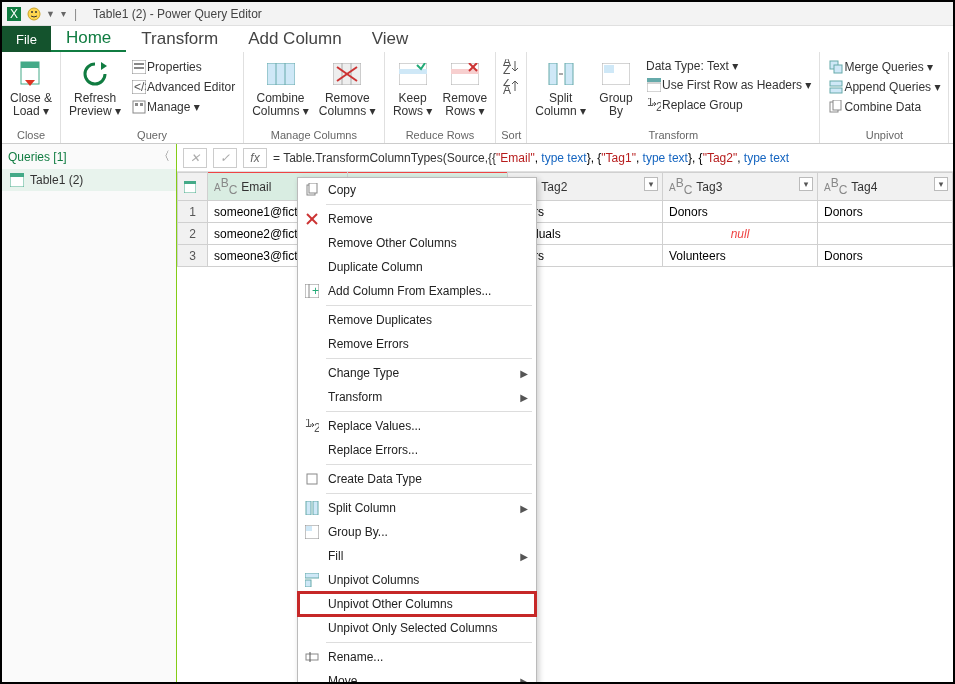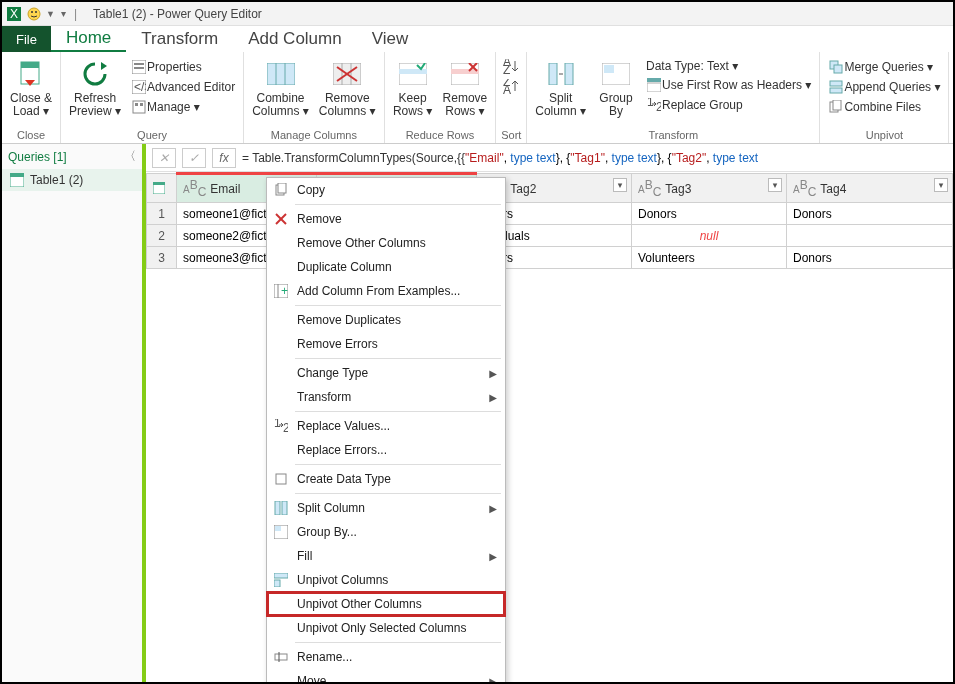--- a/index.html
+++ b/index.html
@@ -15,37 +15,37 @@
 .ribbon-group { display: flex; flex-direction: column; border-right: 1px solid #e0e0e0; padding: 2px 4px 0 4px; }
 .ribbon-group-body { flex: 1; display: flex; align-items: flex-start; gap: 2px; padding-top: 2px; }
 .ribbon-group-label { text-align: center; color: #666; font-size: 11px; padding: 2px 0; }
 .big-btn { display: flex; flex-direction: column; align-items: center; justify-content: flex-start; padding: 2px 4px; min-width: 48px; cursor: pointer; }
 .big-btn .ic { width: 32px; height: 32px; display: flex; align-items: center; justify-content: center; }
 .big-btn .lbl { text-align: center; color: #333; font-size: 12px; line-height: 13px; margin-top: 2px; }
 .small-stack { display: flex; flex-direction: column; gap: 2px; padding-top: 2px; }
 .small-btn { display: flex; align-items: center; gap: 0; padding: 1px 4px; cursor: pointer; white-space: nowrap; color: #333; font-size: 12px; }
 .small-btn .sic { width: 16px; height: 16px; display: flex; align-items: center; justify-content: center; }
 .workspace { display: flex; height: calc(684px - 24px - 26px - 92px - 4px); }
-.queries-pane { width: 144px; border-right: 4px solid #84cc16; background: #fafafa; }
+.queries-pane { width: 175px; border-right: 1px solid #84cc16; background: #fafafa; }
 .queries-head { display: flex; align-items: center; justify-content: space-between; padding: 4px 6px; color: #107c41; font-size: 12px; }
 .queries-head .chev { color: #666; cursor: pointer; }
 .query-item { display: flex; align-items: center; gap: 6px; padding: 4px 8px; background: #e8f3ed; color: #333; cursor: pointer; }
 .query-item .qi { width: 14px; height: 14px; }
 .main-area { flex: 1; display: flex; flex-direction: column; }
 .formula-bar { height: 28px; display: flex; align-items: center; gap: 6px; padding: 0 6px; border-bottom: 1px solid #e0e0e0; }
 .formula-bar .fx-btn { width: 24px; height: 20px; border: 1px solid #ccc; display: flex; align-items: center; justify-content: center; color: #666; font-style: italic; font-size: 12px; }
 .formula-bar .fx-text { flex: 1; font-family: Consolas, monospace; font-size: 12px; white-space: nowrap; overflow: hidden; }
 .formula-bar .fx-text .eq { color: #333; }
 .formula-bar .fx-text .str { color: #b71c1c; }
 .formula-bar .fx-text .kw { color: #1565c0; }
 .grid { position: relative; flex: 1; overflow: hidden; }
 table.data { border-collapse: collapse; width: 100%; }
 table.data th, table.data td { border: 1px solid #d0d0d0; padding: 3px 6px; text-align: left; font-size: 12px; height: 22px; background: #fff; }
 table.data th { background: #f1f1f1; color: #333; font-weight: normal; position: relative; }
-table.data th.sel { background: #d9ede2; border-top: 3px solid #ef4444; }
+table.data th.sel { background: #d9ede2; border-top: 1px solid #ef4444; }
 table.data th .abc { color: #888; font-size: 10px; margin-right: 4px; }
 table.data th .dd { position: absolute; right: 4px; top: 4px; width: 14px; height: 14px; border: 1px solid #bbb; background: #fff; display: flex; align-items: center; justify-content: center; font-size: 9px; color: #555; cursor: pointer; }
 table.data td.rownum { background: #f1f1f1; color: #555; text-align: center; width: 30px; }
 table.data td.right { text-align: center; font-style: italic; color: #ef4444; }
 .context-menu { position: absolute; left: 120px; top: 5px; width: 240px; background: #fff; border: 1px solid #bbb; box-shadow: 2px 2px 6px rgba(0,0,0,0.2); z-index: 100; }
 .ctx-item { display: flex; align-items: center; padding: 4px 8px 4px 30px; position: relative; color: #222; cursor: pointer; font-size: 12px; height: 24px; }
 .ctx-item .cic { position: absolute; left: 6px; width: 16px; height: 16px; display: flex; align-items: center; justify-content: center; }
 .ctx-item .arrow { position: absolute; right: 8px; color: #555; font-size: 10px; }
 .ctx-sep { height: 1px; background: #ddd; margin: 2px 4px 2px 28px; }
 .ctx-item.highlight { outline: 3px solid #c62828; outline-offset: -2px; }
@@ -306,21 +306,21 @@
             </span>
             <span>Append Queries ▾</span>
           </div>
         <div class="small-btn">
             <span class="sic">
               <svg width="14" height="14">
                 <rect x="1" y="2" width="8" height="10" fill="#fff" stroke="#888"></rect>
                 <rect x="4" y="0" width="8" height="10" fill="#fff" stroke="#888"></rect>
               </svg>
             </span>
-            <span>Combine Files</span>
+            <span>Combine Data</span>
           </div>
       </div>
     </div>
     <div class="ribbon-group-label">Unpivot</div>
   </div>
 
 </div>
 
 <div class="workspace">
   <div class="queries-pane">

